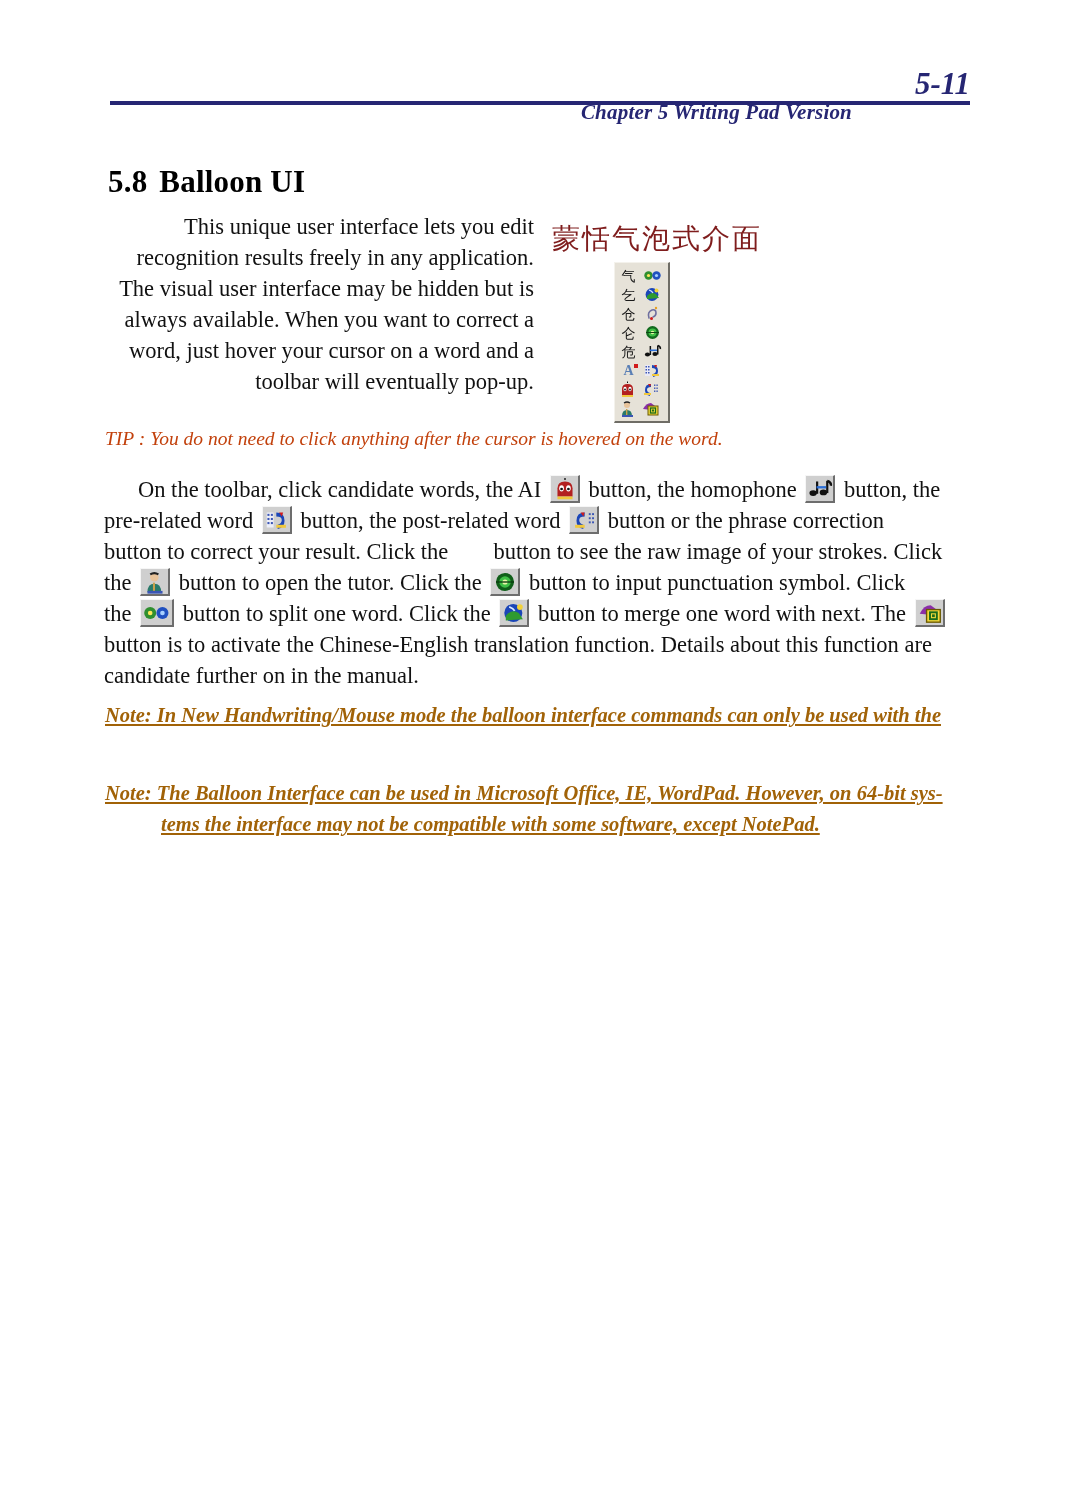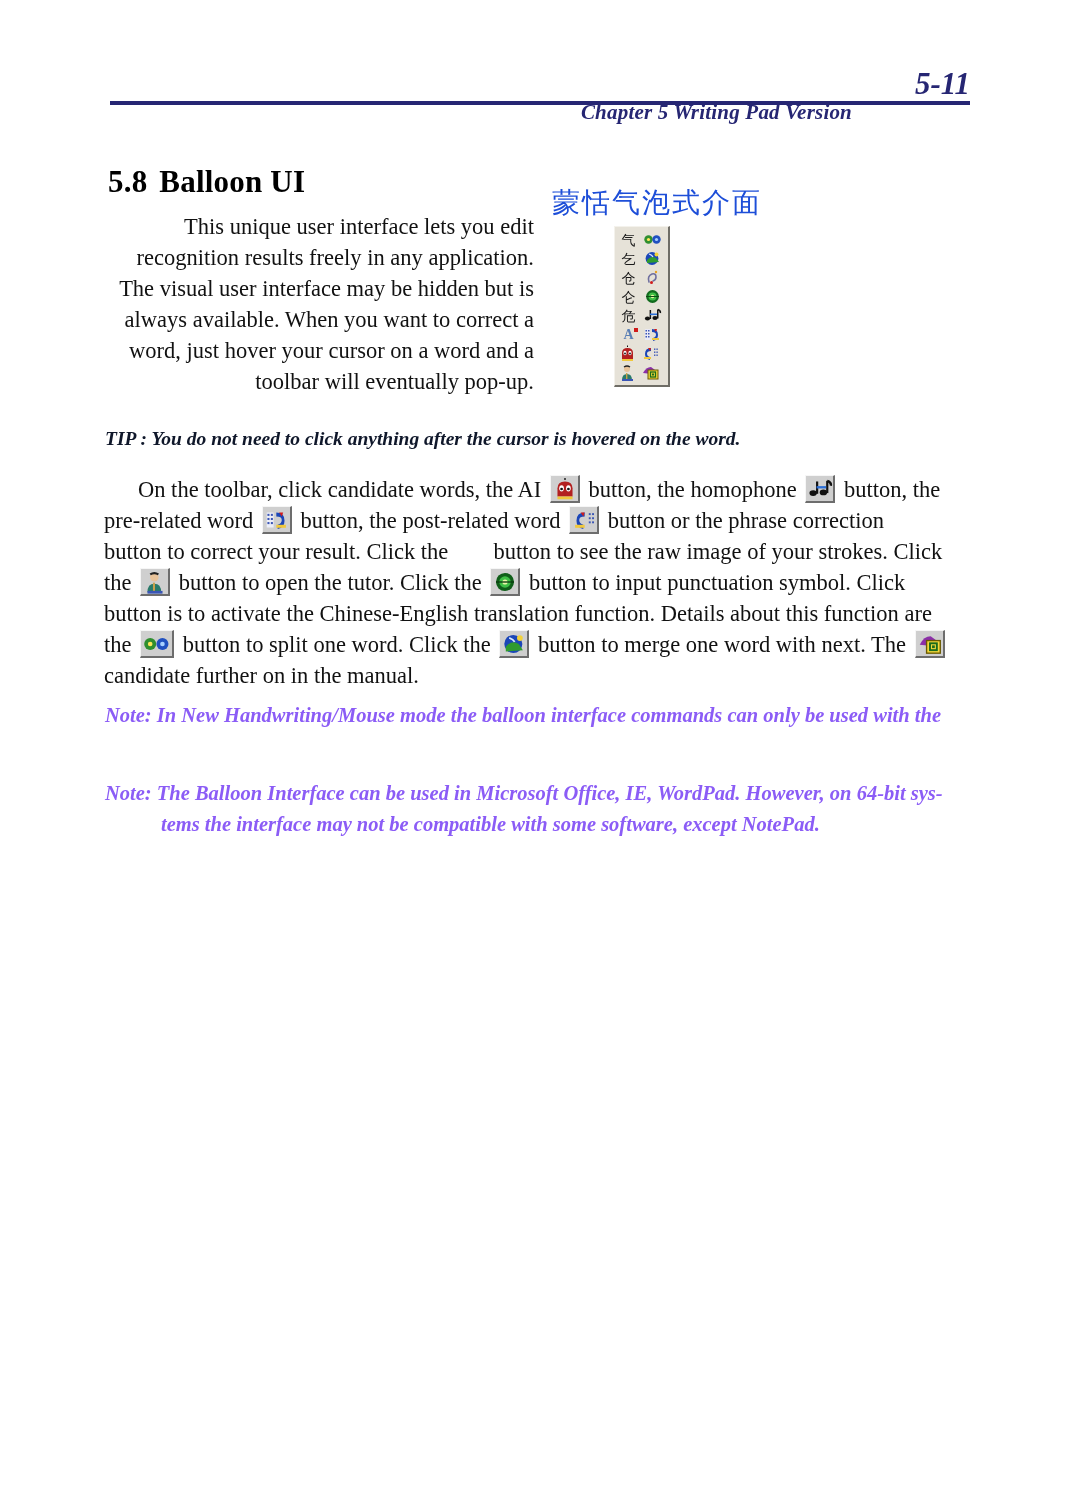--- a/index.html
+++ b/index.html
@@ -97,23 +97,24 @@
   .balloon-figure {
     position: absolute;
     left: 552px;
     top: 186px;
     width: 250px;
   }
   .balloon-caption {
     font-family: "DejaVu Sans", sans-serif;
     font-size: 28px;
     line-height: 34px;
-    color: #1d4ed8;
+    color: #7f1d1d;
     letter-spacing: 2px;
     white-space: nowrap;
+    margin-top: 36px;
   }
   .balloon-toolbar {
     margin-top: 6px;
     margin-left: 62px;
     width: 56px;
     background: #e6e2d8;
     border-top: 1px solid #f4f2ec;
     border-left: 1px solid #f4f2ec;
     border-right: 2px solid #6f6d66;
     border-bottom: 2px solid #6f6d66;
@@ -149,36 +150,37 @@
   }
   .bt-ico { width: 19px; height: 17px; display: block; }
 
   
   .tip-line {
     position: absolute;
     left: 105px;
     top: 426px;
     width: 880px;
     font-style: italic;
-    font-weight: bold;
+    font-weight: normal;
     font-size: 19.5px;
     line-height: 26px;
-    color: #0f172a;
+    color: #c2410c;
     white-space: nowrap;
   }
 
   .note-block {
     position: absolute;
     left: 105px;
     width: 865px;
     font-style: italic;
     font-weight: bold;
     font-size: 20.5px;
     line-height: 31px;
-    color: #8b5cf6;
+    color: #a16207;
+    text-decoration: underline;
   }
   .note-block.n1 { top: 700px; }
   .note-block.n2 { top: 778px; }
   .note-block .hang {
     display: block;
     padding-left: 56px;
   }
   .note-block .first { display: block; }
 
   
@@ -471,22 +473,20 @@
         <svg width="26" height="26" viewBox="0 0 19 17">
           <circle cx="9.5" cy="8.5" r="6.6" fill="#0f5e19"></circle>
           <circle cx="9.5" cy="8.5" r="4.2" fill="#3fbf46"></circle>
           <circle cx="9.5" cy="8.5" r="1.9" fill="#eaf9a6"></circle>
           <path d="M2.9 8.5 h13.2" stroke="#0b3d10" stroke-width="1"></path>
         </svg>
       </span>
       <span>button to input punctuation symbol. Click</span>
     </span>
 
-    <span class="line">button is to activate the Chinese-English translation function. Details about this function are</span>
-
     <span class="line">
       <span>the</span>
       <span class="btn-ico wide">
         <svg width="30" height="26" viewBox="0 0 22 17">
           <circle cx="6" cy="8.5" r="4.4" fill="#2f8f2f"></circle>
             <circle cx="6" cy="8.5" r="1.7" fill="#ffe65a"></circle>
           <circle cx="15" cy="8.5" r="4.4" fill="#2050c0"></circle>
             <circle cx="15" cy="8.5" r="1.7" fill="#a8d0ff"></circle>
         </svg>
       </span>
@@ -502,20 +502,22 @@
       <span>button to merge one word with next. The</span>
       <span class="btn-ico">
         <svg width="26" height="26" viewBox="0 0 19 17">
           <path d="M2 9 q3 -6.2 8 -6.2 l4 3 -3 4.2 z" fill="#8b2fa8"></path>
           <rect x="7" y="6" width="10" height="9.2" fill="#f2d83a" stroke="#6a5a00" stroke-width="1"></rect>
           <rect x="9.5" y="8" width="5" height="5" fill="none" stroke="#1a6b1a" stroke-width="1.4"></rect>
           <rect x="11" y="9.5" width="2" height="2" fill="#1a6b1a"></rect>
         </svg>
       </span>
     </span>
+
+    <span class="line">button is to activate the Chinese-English translation function. Details about this function are</span>
     <span class="line">candidate further on in the manual.</span>
   </div>
 
   <div class="note-block n1">
     <span class="first">Note: In New Handwriting/Mouse mode the balloon interface commands can only be used with the</span>
   </div>
 
   <div class="note-block n2">
     <span class="first">Note: The Balloon Interface can be used in Microsoft Office, IE, WordPad. However, on 64-bit sys-</span>
     <span class="hang">tems the interface may not be compatible with some software, except NotePad.</span>

